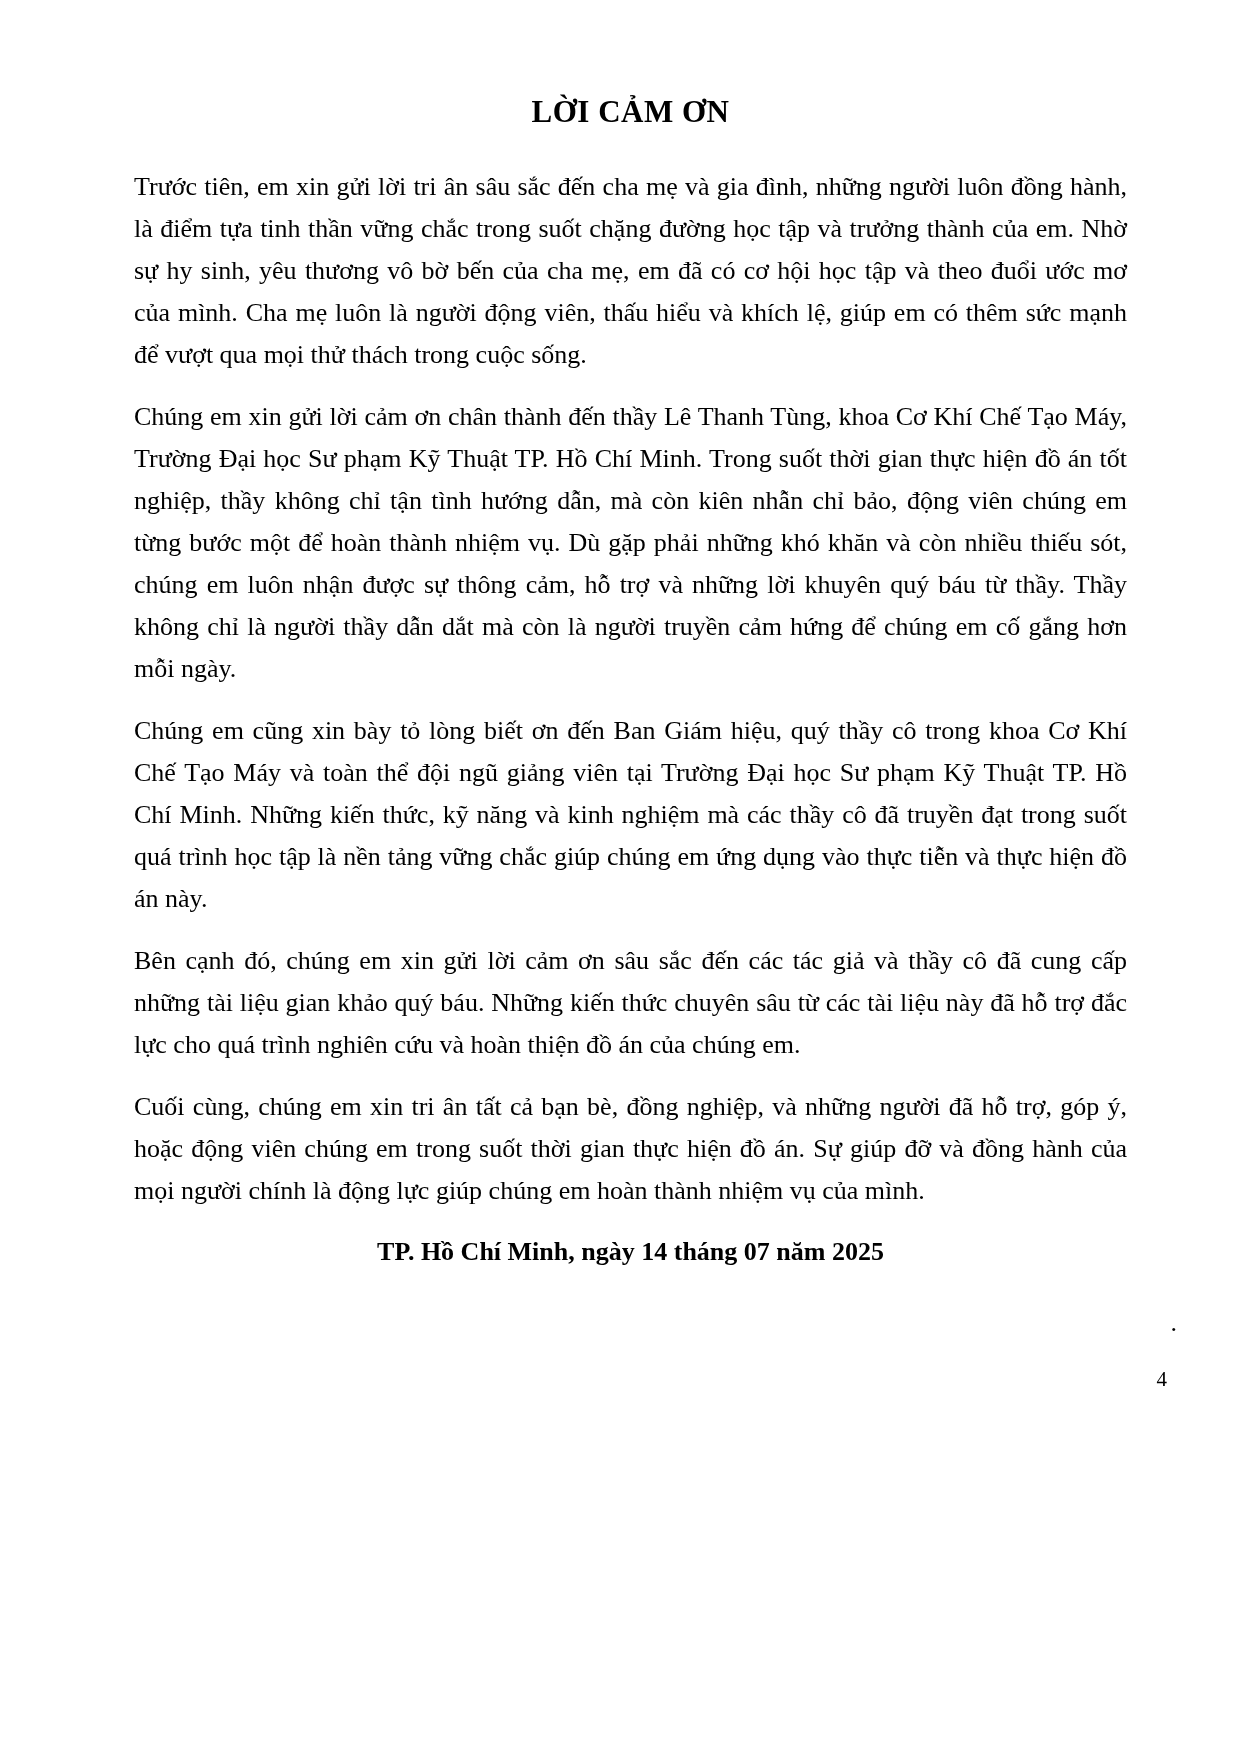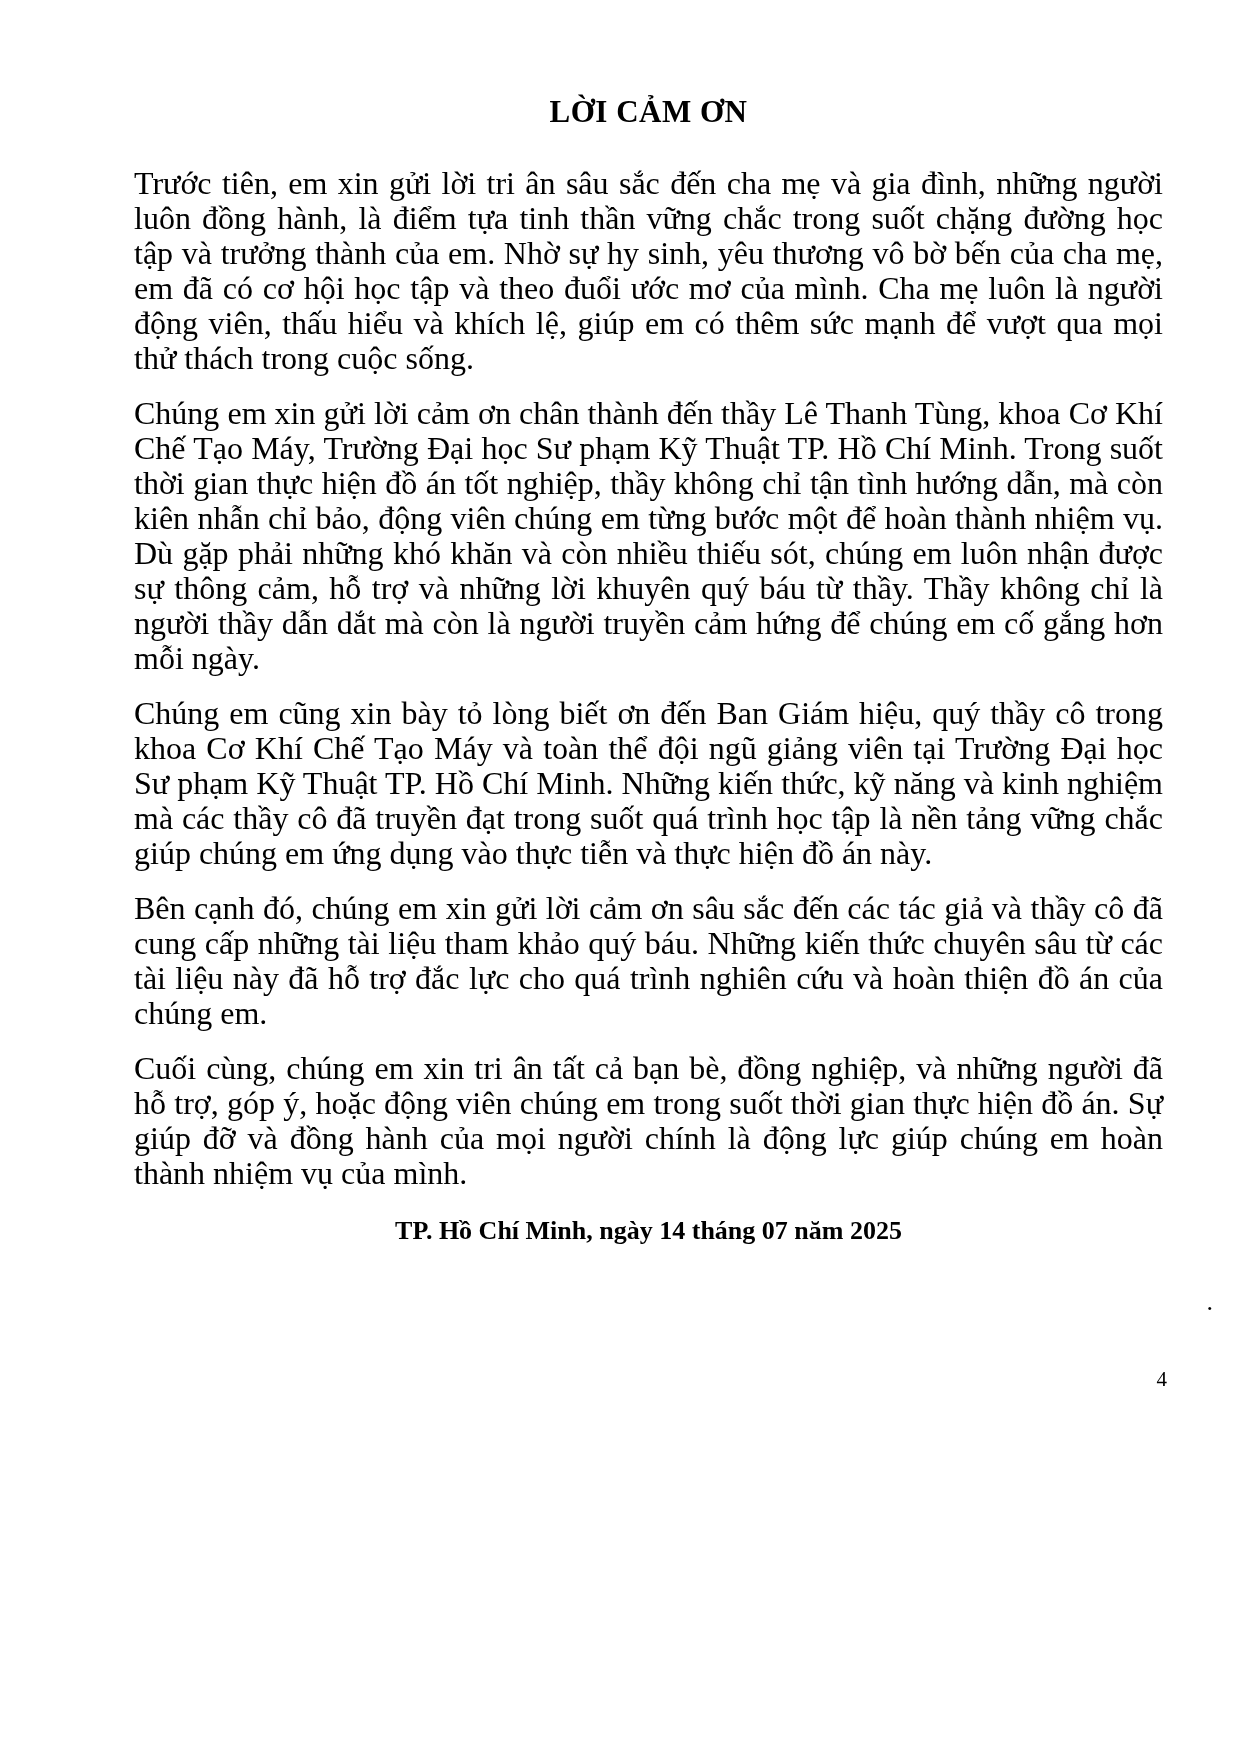--- a/index.html
+++ b/index.html
@@ -7,37 +7,37 @@
     padding: 0;
     background: #ffffff;
   }
   .page {
     position: relative;
     width: 1240px;
     height: 1441px;
     margin: 0 auto;
     background: #ffffff;
     box-sizing: border-box;
-    padding: 92px 77px 0 134px;
+    padding: 92px 113px 0 134px;
     font-family: "Liberation Serif", "DejaVu Serif", serif;
     color: #000000;
     overflow: hidden;
   }
   .title {
     margin: 0 0 34px 0;
     text-align: center;
     font-size: 31px;
     font-weight: bold;
     letter-spacing: 0.5px;
     line-height: 40px;
   }
   .par {
     margin: 0 0 20px 0;
-    font-size: 32px;
-    line-height: 35px;
+    font-size: 26px;
+    line-height: 42px;
     text-align: justify;
     text-justify: inter-word;
   }
   .signature {
     margin: 0;
     font-size: 26px;
     line-height: 39px;
     font-weight: bold;
     text-align: center;
   }
@@ -60,21 +60,21 @@
 
 <div class="page">
   <h1 class="title">LỜI CẢM ƠN</h1>
 
   <p class="par">Trước tiên, em xin gửi lời tri ân sâu sắc đến cha mẹ và gia đình, những người luôn đồng hành, là điểm tựa tinh thần vững chắc trong suốt chặng đường học tập và trưởng thành của em. Nhờ sự hy sinh, yêu thương vô bờ bến của cha mẹ, em đã có cơ hội học tập và theo đuổi ước mơ của mình. Cha mẹ luôn là người động viên, thấu hiểu và khích lệ, giúp em có thêm sức mạnh để vượt qua mọi thử thách trong cuộc sống.</p>
 
   <p class="par">Chúng em xin gửi lời cảm ơn chân thành đến thầy Lê Thanh Tùng, khoa Cơ Khí Chế Tạo Máy, Trường Đại học Sư phạm Kỹ Thuật TP. Hồ Chí Minh. Trong suốt thời gian thực hiện đồ án tốt nghiệp, thầy không chỉ tận tình hướng dẫn, mà còn kiên nhẫn chỉ bảo, động viên chúng em từng bước một để hoàn thành nhiệm vụ. Dù gặp phải những khó khăn và còn nhiều thiếu sót, chúng em luôn nhận được sự thông cảm, hỗ trợ và những lời khuyên quý báu từ thầy. Thầy không chỉ là người thầy dẫn dắt mà còn là người truyền cảm hứng để chúng em cố gắng hơn mỗi ngày.</p>
 
   <p class="par">Chúng em cũng xin bày tỏ lòng biết ơn đến Ban Giám hiệu, quý thầy cô trong khoa Cơ Khí Chế Tạo Máy và toàn thể đội ngũ giảng viên tại Trường Đại học Sư phạm Kỹ Thuật TP. Hồ Chí Minh. Những kiến thức, kỹ năng và kinh nghiệm mà các thầy cô đã truyền đạt trong suốt quá trình học tập là nền tảng vững chắc giúp chúng em ứng dụng vào thực tiễn và thực hiện đồ án này.</p>
 
-  <p class="par">Bên cạnh đó, chúng em xin gửi lời cảm ơn sâu sắc đến các tác giả và thầy cô đã cung cấp những tài liệu tham khảo quý báu. Những kiến thức chuyên sâu từ các tài liệu này đã hỗ trợ đắc lực cho quá trình nghiên cứu và hoàn thiện đồ án của chúng em.</p>
+  <p class="par">Bên cạnh đó, chúng em xin gửi lời cảm ơn sâu sắc đến các tác giả và thầy cô đã cung cấp những tài liệu gian khảo quý báu. Những kiến thức chuyên sâu từ các tài liệu này đã hỗ trợ đắc lực cho quá trình nghiên cứu và hoàn thiện đồ án của chúng em.</p>
 
   <p class="par">Cuối cùng, chúng em xin tri ân tất cả bạn bè, đồng nghiệp, và những người đã hỗ trợ, góp ý, hoặc động viên chúng em trong suốt thời gian thực hiện đồ án. Sự giúp đỡ và đồng hành của mọi người chính là động lực giúp chúng em hoàn thành nhiệm vụ của mình.</p>
 
   <p class="signature">TP. Hồ Chí Minh, ngày 14 tháng 07 năm 2025</p>
 
   <p class="trailing-dot">.</p>
 
   <div class="page-number">4</div>
 </div>
 

